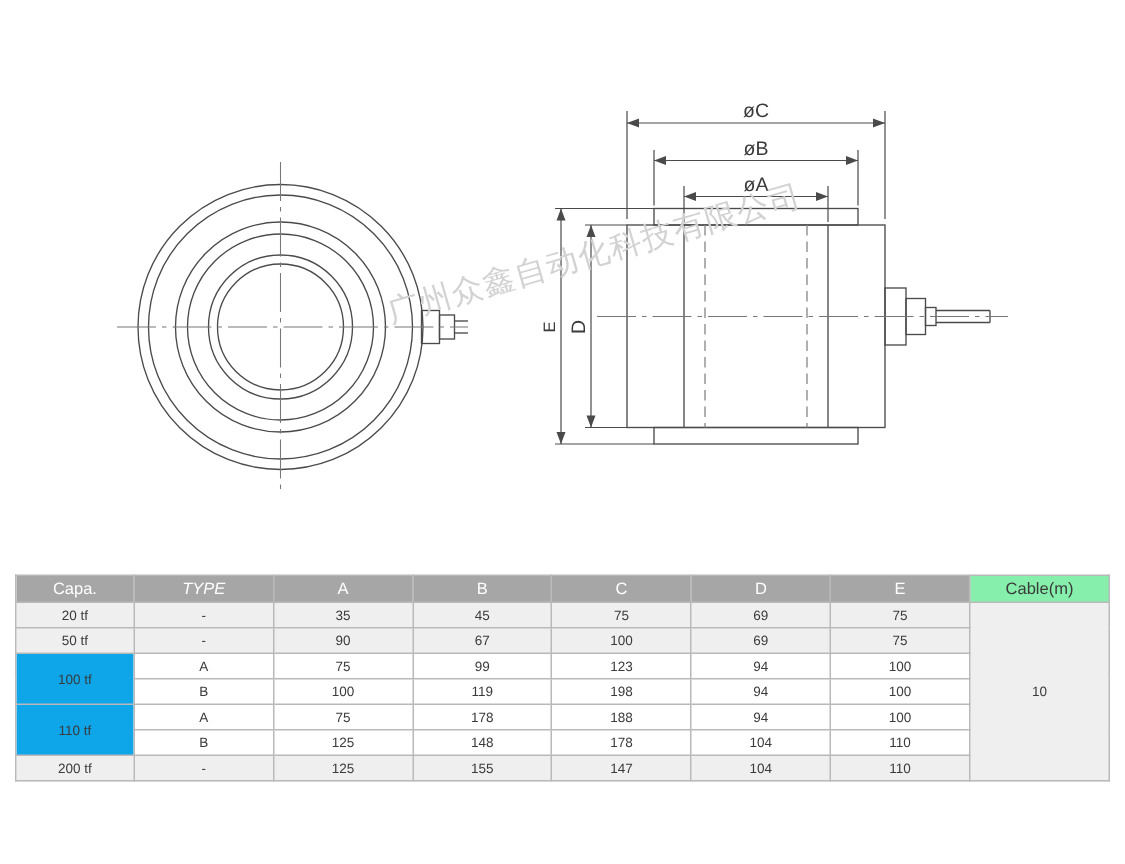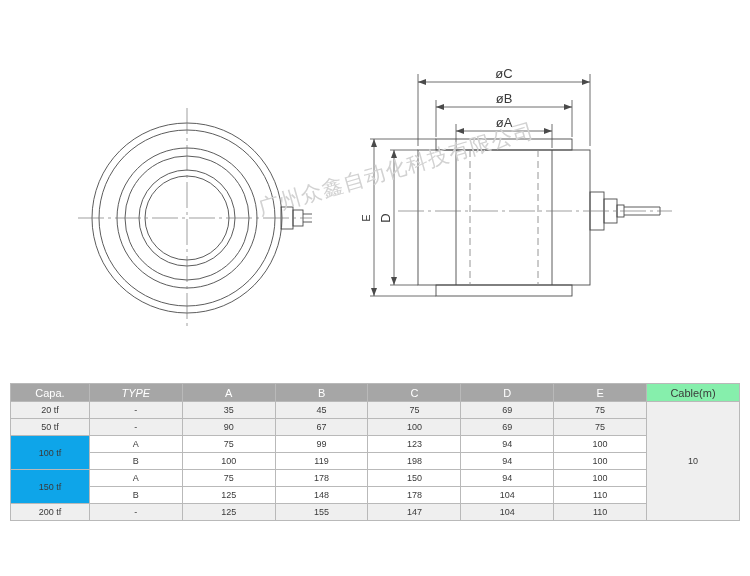--- a/index.html
+++ b/index.html
@@ -236,25 +236,25 @@
       </tr>
       <tr class="plain">
         <td>B</td>
         <td>100</td>
         <td>119</td>
         <td>198</td>
         <td>94</td>
         <td>100</td>
       </tr>
       <tr class="plain">
-        <td class="capa" rowspan="2">150 tf</td>
+        <td class="capa" rowspan="2">110 tf</td>
         <td>A</td>
         <td>75</td>
         <td>178</td>
-        <td>150</td>
+        <td>188</td>
         <td>94</td>
         <td>100</td>
       </tr>
       <tr class="plain">
         <td>B</td>
         <td>125</td>
         <td>148</td>
         <td>178</td>
         <td>104</td>
         <td>110</td>

